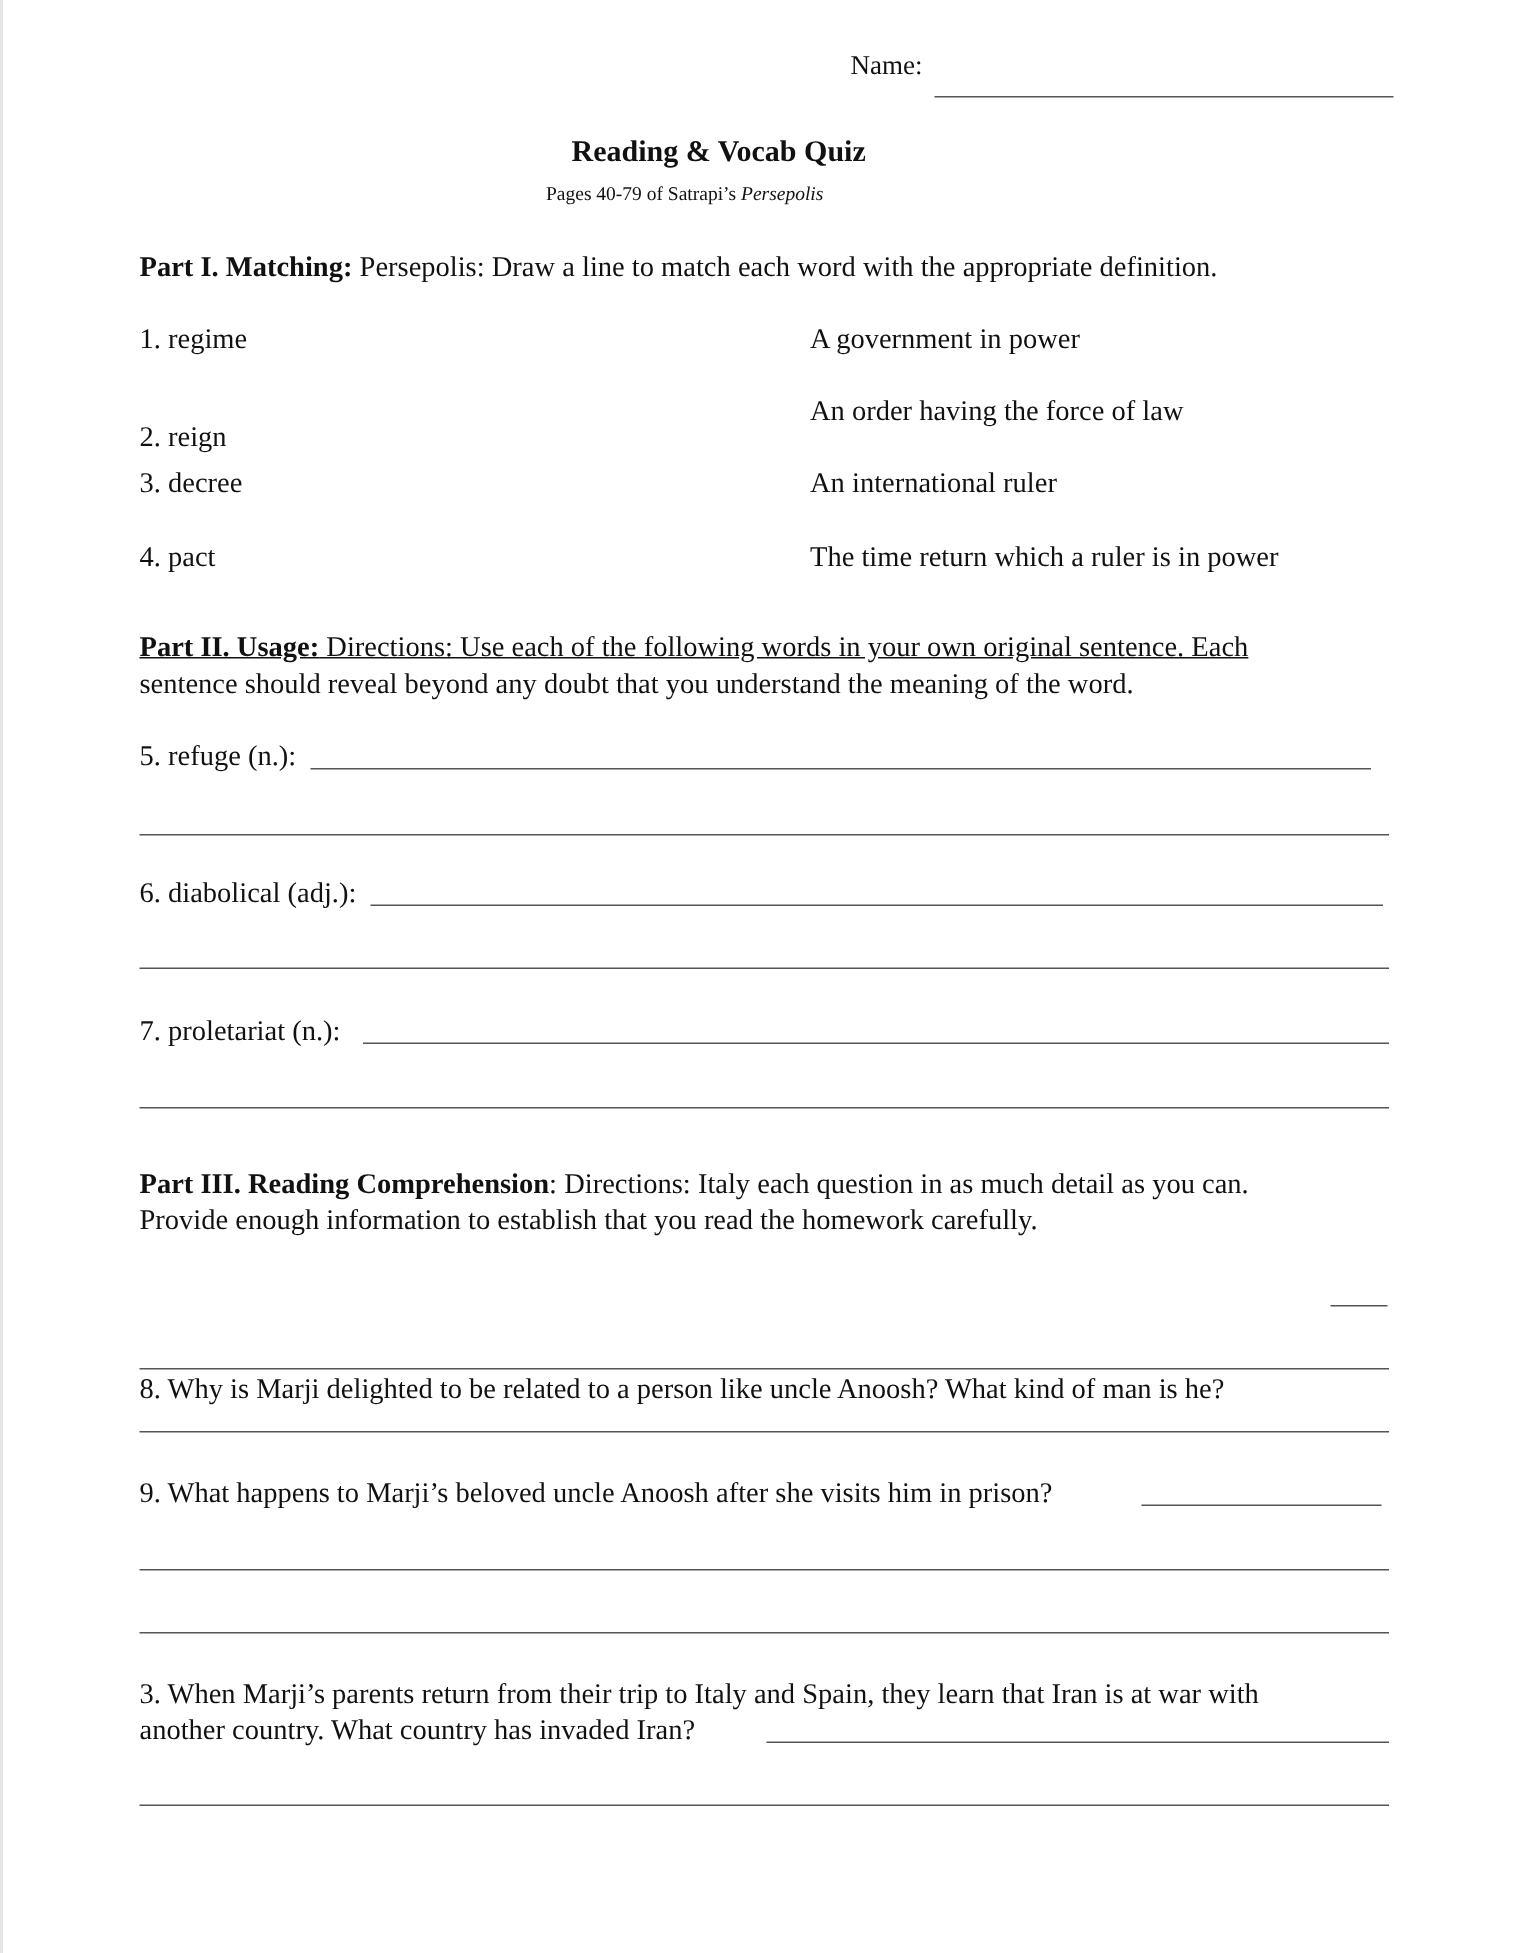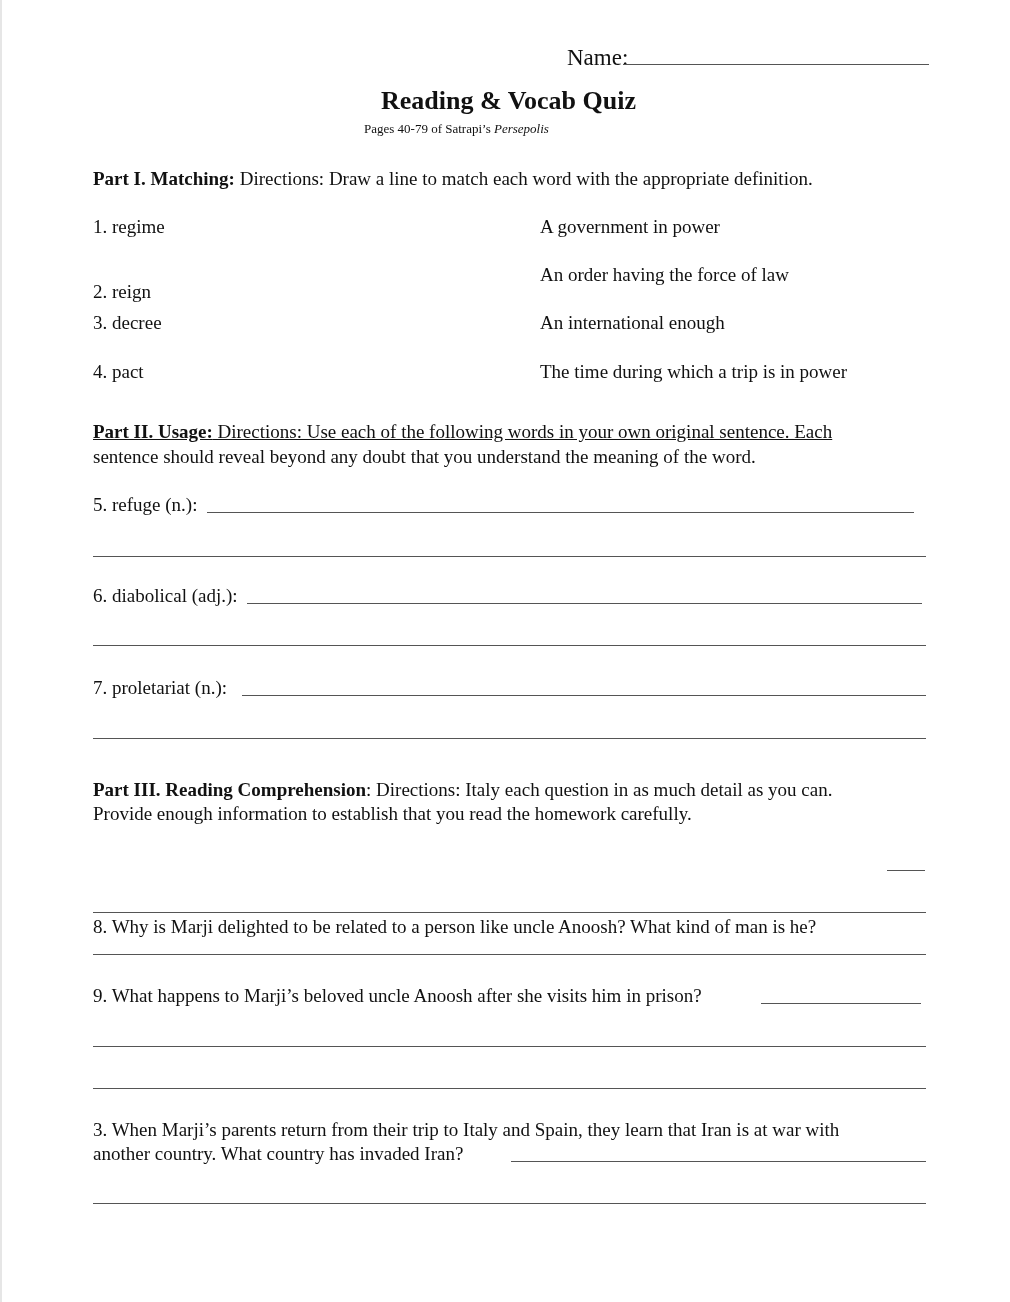--- a/index.html
+++ b/index.html
@@ -2,45 +2,45 @@
 <html><head>
   <meta charset="utf-8">
   <style>
     html, body { margin: 0; padding: 0; background: #ffffff; }
     body { width: 1010px; height: 1302px; position: relative; overflow: hidden;
            font-family: "Liberation Serif", "DejaVu Serif", serif; color: #111; }
     .left-edge { position: absolute; left: 0; top: 0; width: 2px; height: 1302px; background: #e6e6e6; }
     .t { position: absolute; white-space: nowrap; font-size: 19px; line-height: 22px; }
     .b { font-weight: bold; }
     .line { position: absolute; height: 1px; background: #555; }
-    .title { font-size: 26px; font-weight: bold; }
+    .title { font-size: 20px; font-weight: bold; }
     .subtitle { font-size: 13px; }
   </style>
 </head>
 <body>
 
 <div class="left-edge"></div>
 
-<span class="t" style="left:567px; top:47px; font-size:23px;">Name:</span>
+<span class="t" style="left:567px; top:32px; font-size:18px;">Name:</span>
 <div class="line" style="left:623px; top:64px; width:306px;"></div>
 
 <div class="t title" style="left:381px; top:90px;">Reading &amp; Vocab Quiz</div>
 <div class="t subtitle" style="left:364px; top:118px;"><span>Pages 40-79 of Satrapi’s </span><i>Persepolis</i></div>
 
-<div class="t" style="left:93px; top:168px;"><span class="b">Part I. Matching:</span><span> Directions: Draw a line to match each word with the appropriate definition.</span></div>
+<div class="t" style="left:93px; top:168px;"><span class="b">Part I. Matching:</span><span> Persepolis: Draw a line to match each word with the appropriate definition.</span></div>
 
 <span class="t" style="left:93px; top:216px;">1. regime</span>
 <span class="t" style="left:93px; top:264px;margin-top:17px;">2. reign</span>
 <span class="t" style="left:93px; top:312px;">3. decree</span>
 <span class="t" style="left:93px; top:361px;">4. pact</span>
 
 <span class="t" style="left:540px; top:216px;">A government in power</span>
 <span class="t" style="left:540px; top:264px;">An order having the force of law</span>
-<span class="t" style="left:540px; top:312px;">An international enough</span>
-<span class="t" style="left:540px; top:361px;">The time during which a trip is in power</span>
+<span class="t" style="left:540px; top:312px;">An international ruler</span>
+<span class="t" style="left:540px; top:361px;">The time return which a ruler is in power</span>
 
 <div class="t" style="left:93px; top:421px;text-decoration:underline;"><span class="b">Part II. Usage:</span><span> Directions: Use each of the following words in your own original sentence.  Each</span></div>
 <div class="t" style="left:93px; top:446px;">sentence should reveal beyond any doubt that you understand the meaning of the word.</div>
 
 <span class="t" style="left:93px; top:494px;">5. refuge (n.):</span>
 <div class="line" style="left:207px; top:512px; width:707px;"></div>
 <div class="line" style="left:93px; top:556px; width:833px;"></div>
 
 <span class="t" style="left:93px; top:585px;">6. diabolical (adj.):</span>
 <div class="line" style="left:247px; top:603px; width:675px;"></div>

